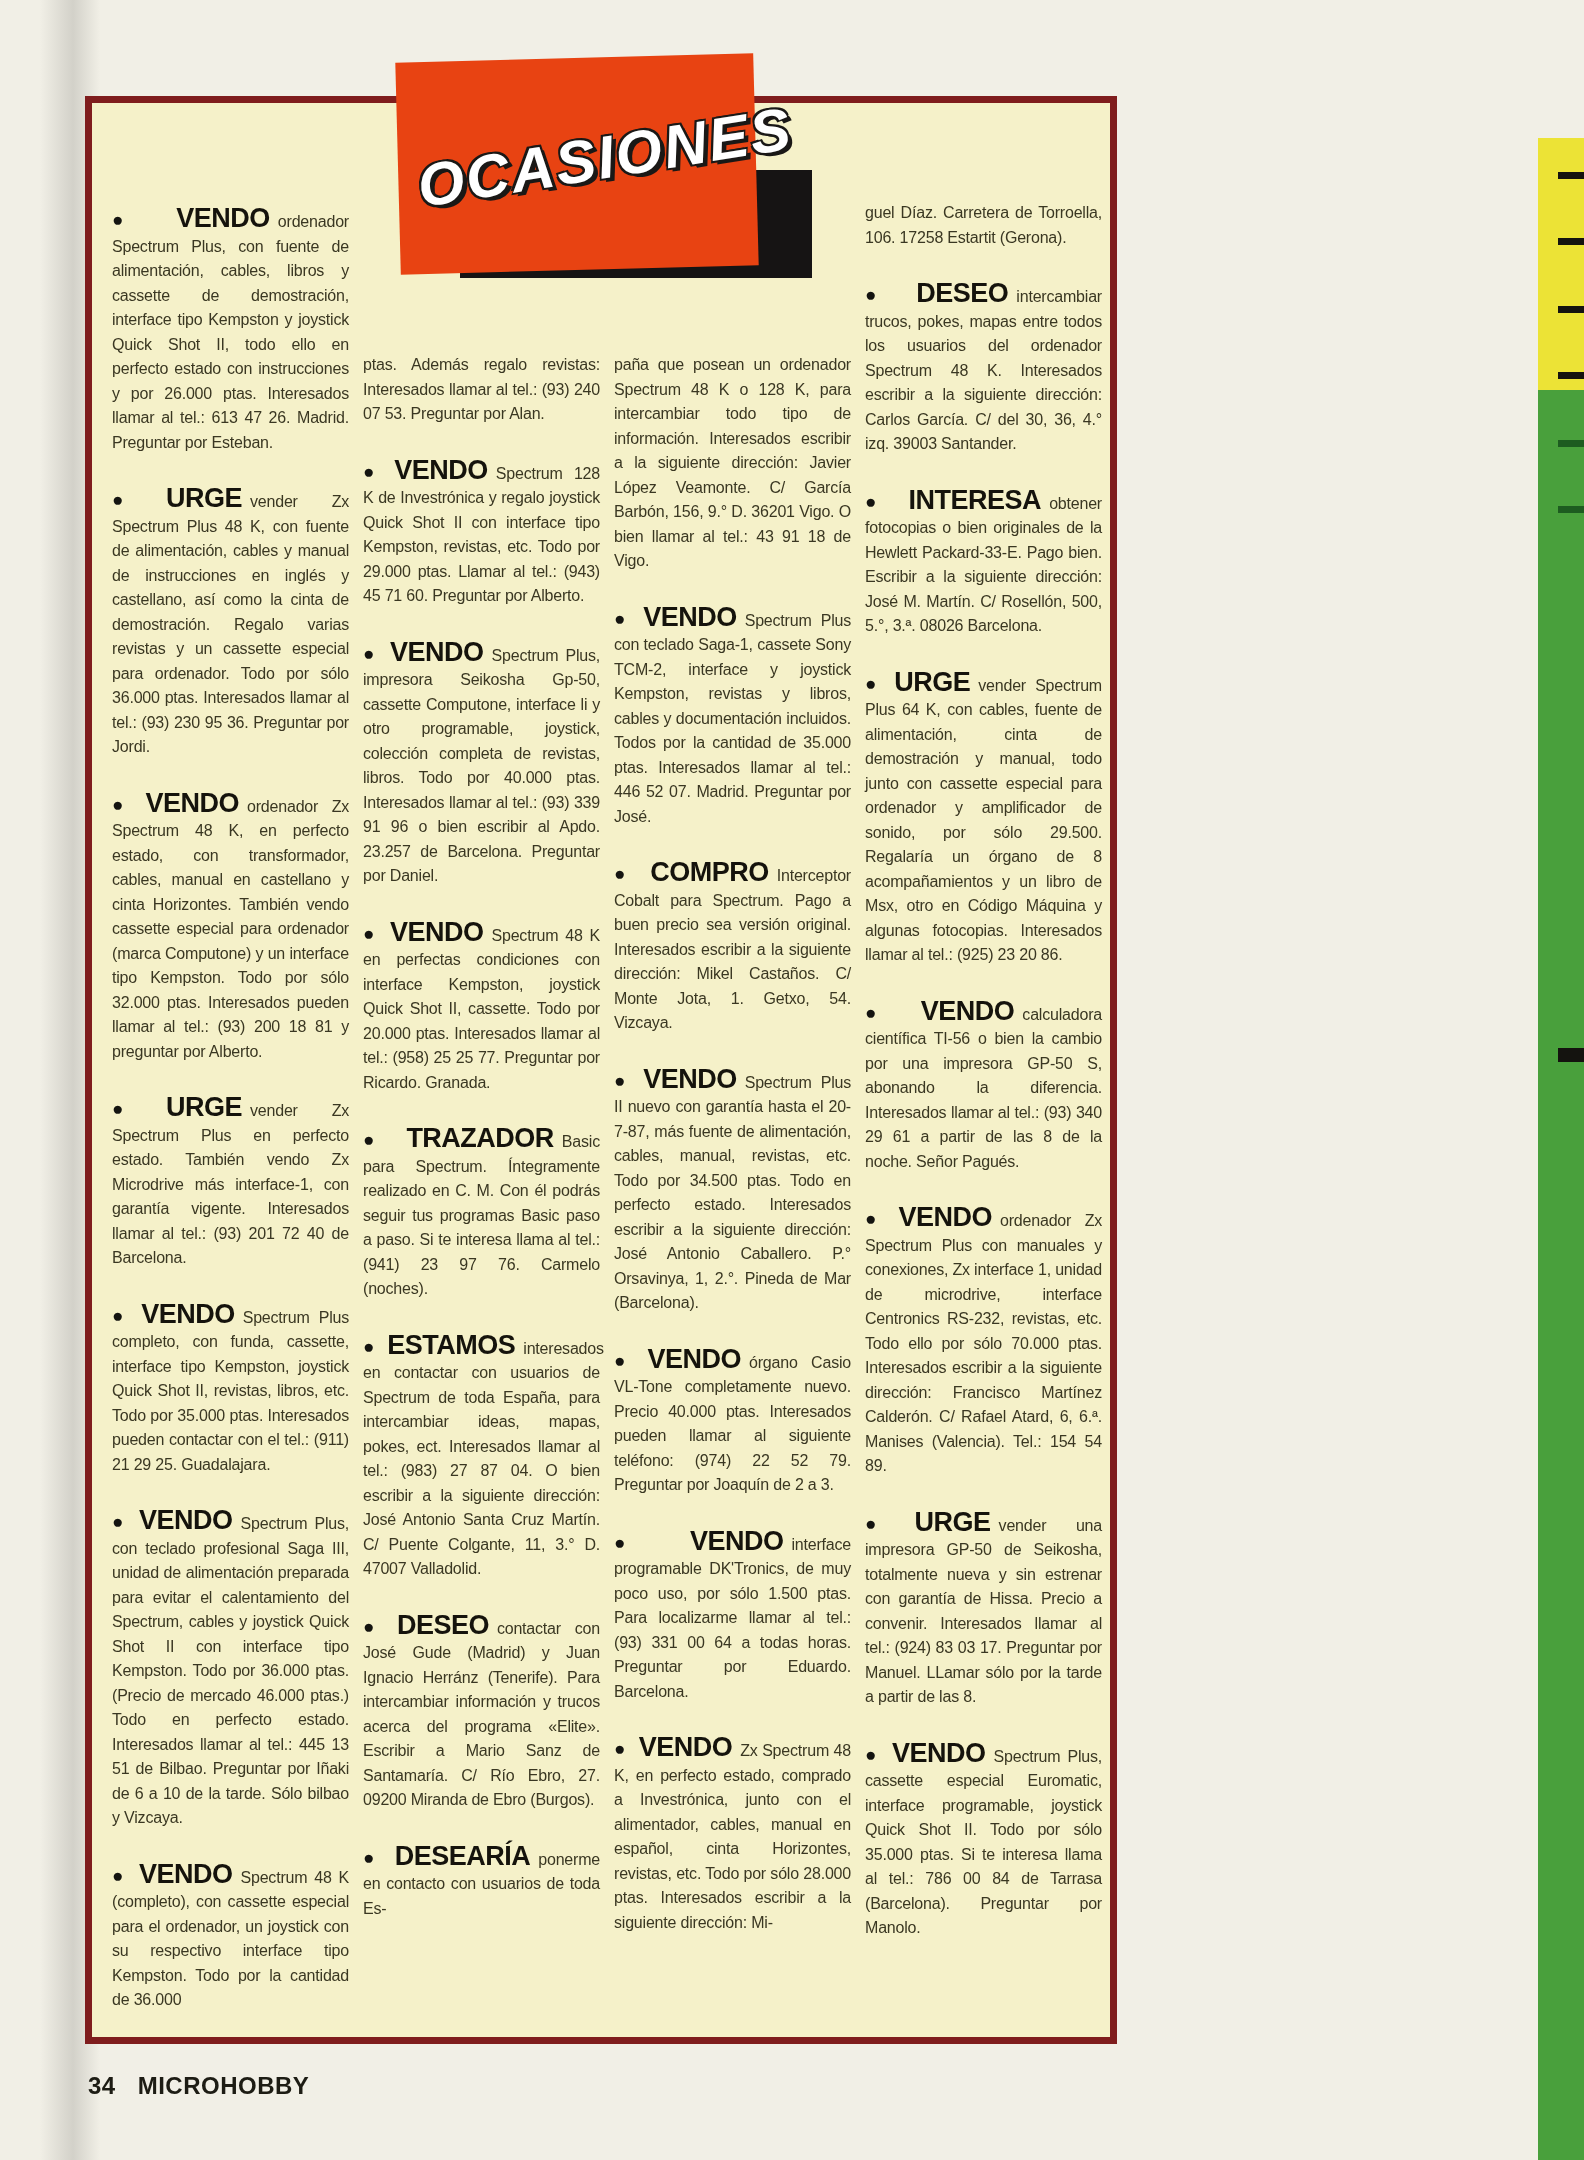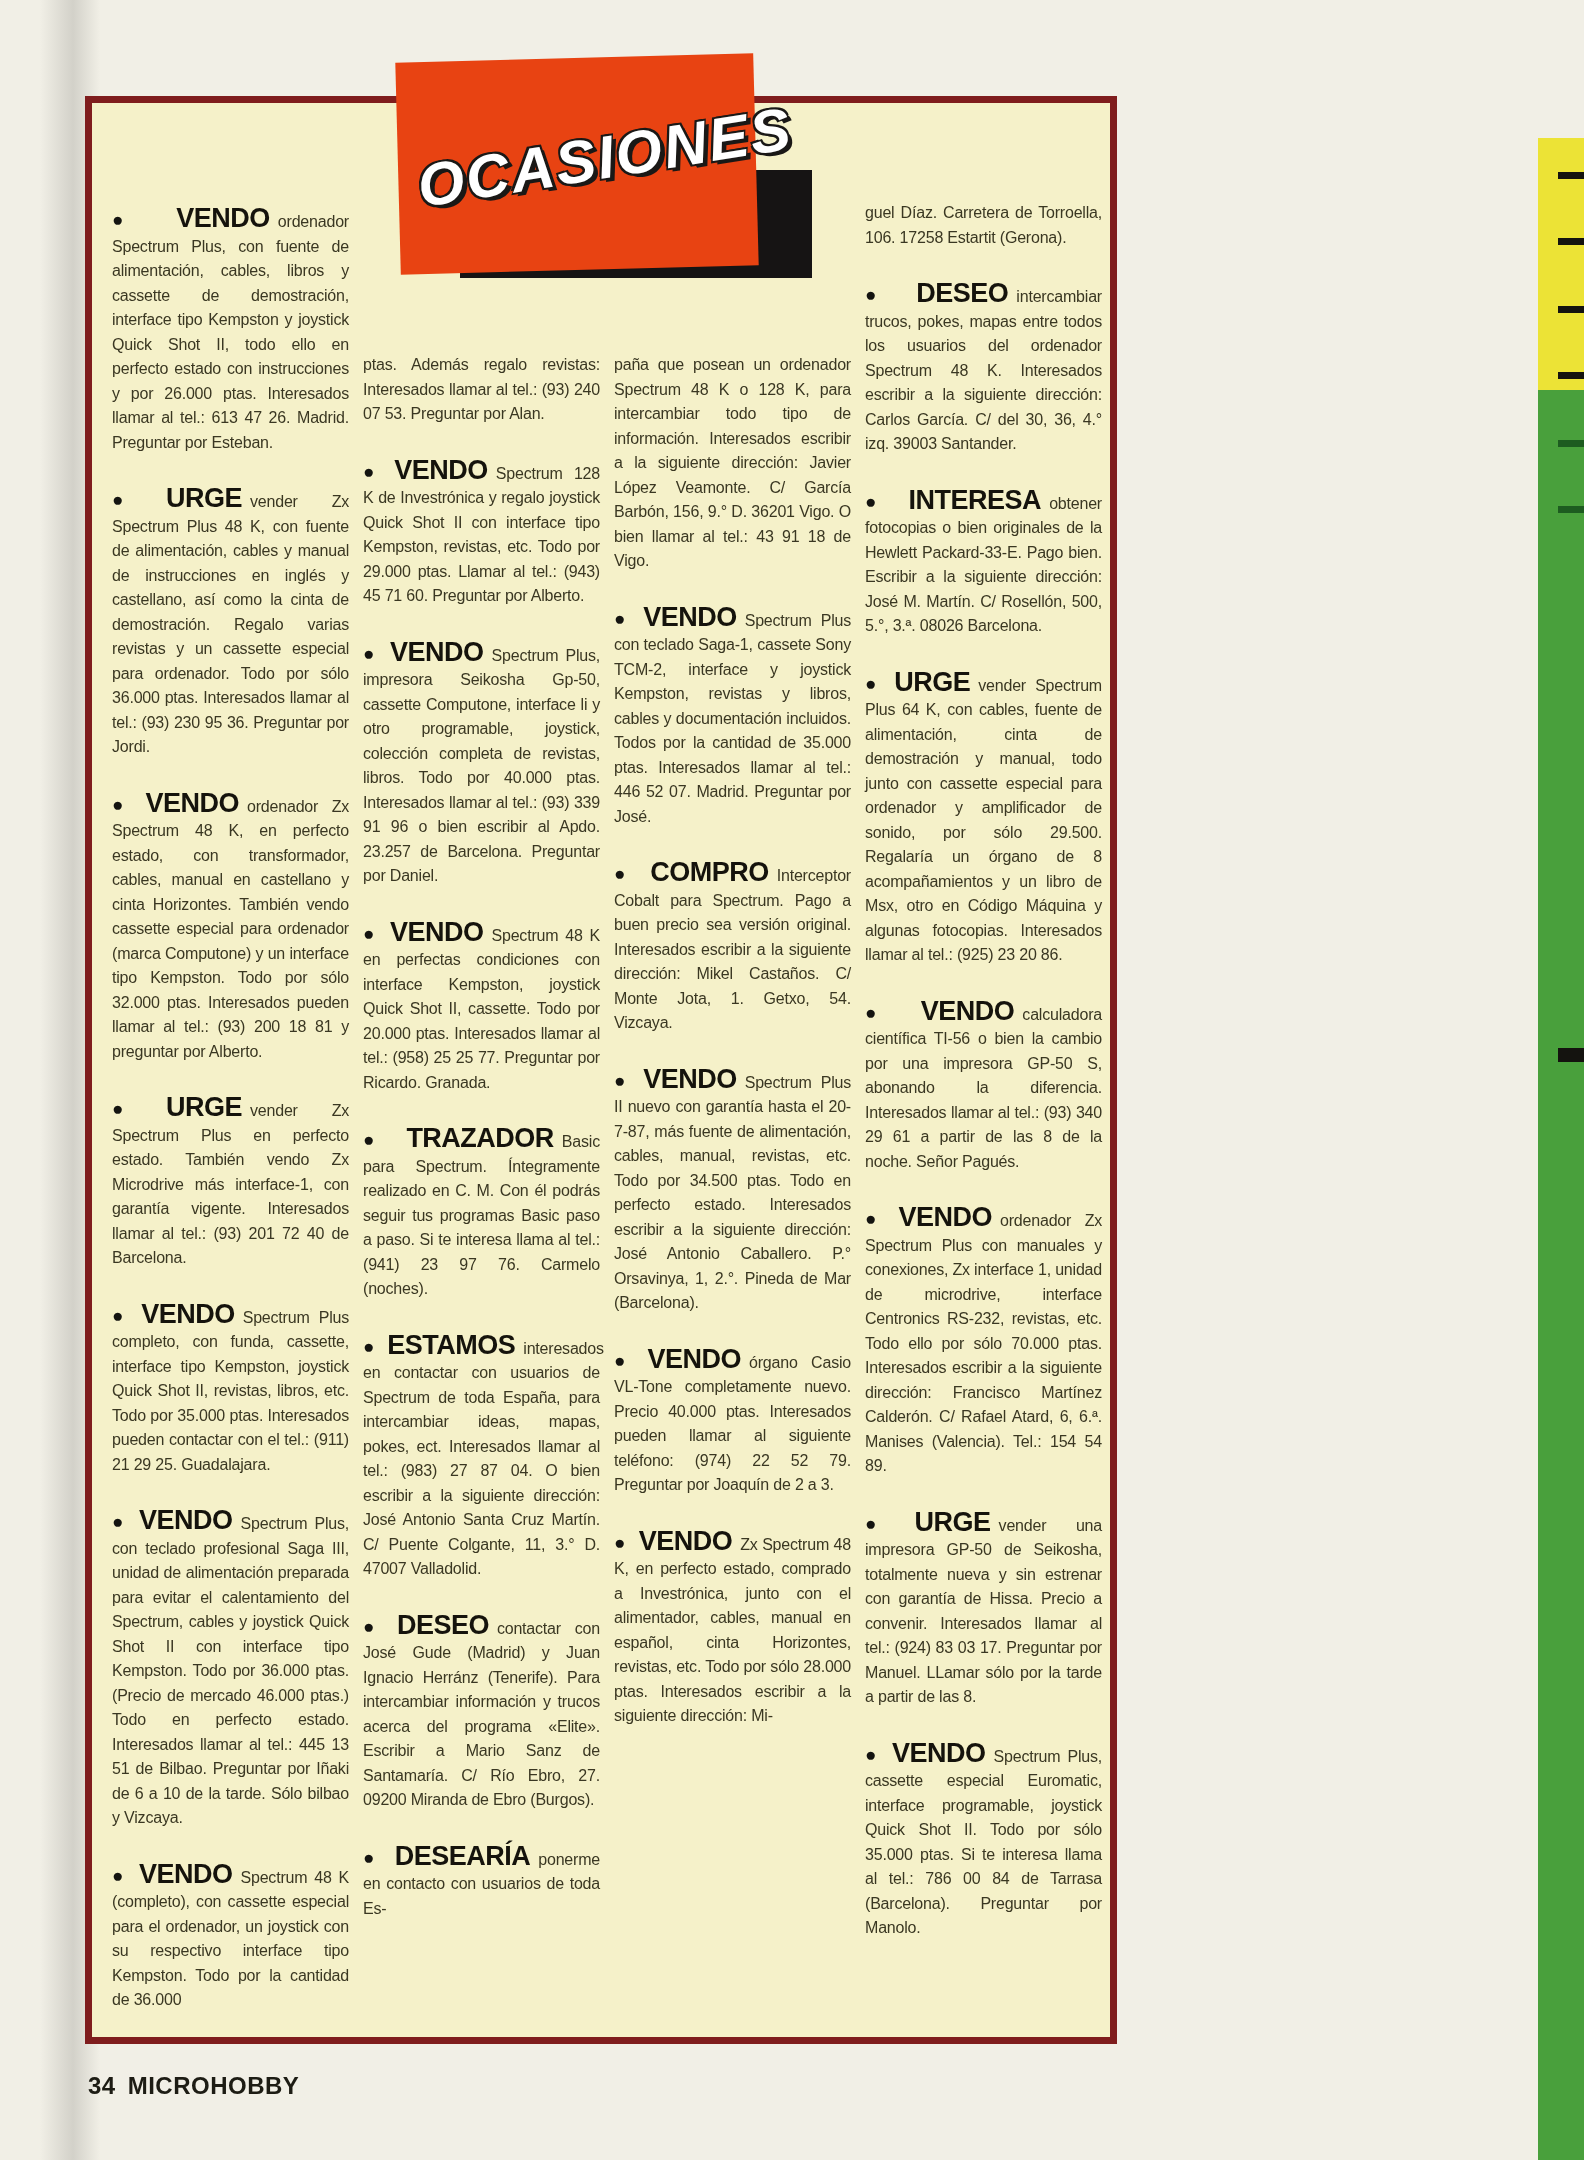--- a/index.html
+++ b/index.html
@@ -36,21 +36,21 @@
   .banner-title{
     position:absolute;left:18px;top:78px;width:340px;text-align:center;
     transform:rotate(-9deg);
     font-size:60px;font-weight:bold;font-style:italic;color:#ffffff;
     letter-spacing:2px;
     text-shadow:4px 4px 0 #1a1816, -2px -2px 0 #1a1816, 2px -2px 0 #1a1816, -2px 2px 0 #1a1816;
   }
   
   .footer{position:absolute;left:88px;top:2072px;font-size:24px;font-weight:bold;
     color:#1d1c14;letter-spacing:.5px;}
-  .footer .num{margin-right:12px;}
+  .footer .num{margin-right:22px;}
   
   .edge-stripe{position:absolute;right:0;top:0;width:46px;height:2160px;background:#f1efe6;}
   .edge-yellow{position:absolute;right:0;top:138px;width:46px;height:252px;background:#ece336;}
   .edge-green{position:absolute;right:0;top:390px;width:46px;height:1770px;background:#49a03c;}
   .edge-mark{position:absolute;right:0;width:26px;height:7px;background:#14130f;}
   .edge-mark.g{background:#1d5c20;}
 </style>
 </head>
 <body>
 
@@ -99,20 +99,21 @@
 
         <p class="ad"><span class="lead-wrap"><span class="bullet">●</span><span class="lead">VENDO</span></span><span>Spectrum Plus con teclado Saga-1, cassete Sony TCM-2, interface y joystick Kempston, revistas y libros, cables y documentación incluidos. Todos por la cantidad de 35.000 ptas. Interesados llamar al tel.: 446 52 07. Madrid. Preguntar por José.</span></p>
 
         <p class="ad"><span class="lead-wrap"><span class="bullet">●</span><span class="lead">COMPRO</span></span><span>Interceptor Cobalt para Spectrum. Pago a buen precio sea versión original. Interesados escribir a la siguiente dirección: Mikel Castaños. C/ Monte Jota, 1. Getxo, 54. Vizcaya.</span></p>
 
         <p class="ad"><span class="lead-wrap"><span class="bullet">●</span><span class="lead">VENDO</span></span><span>Spectrum Plus II nuevo con garantía hasta el 20-7-87, más fuente de alimentación, cables, manual, revistas, etc. Todo por 34.500 ptas. Todo en perfecto estado. Interesados escribir a la siguiente dirección: José Antonio Caballero. P.° Orsavinya, 1, 2.°. Pineda de Mar (Barcelona).</span></p>
 
 
         <p class="ad"><span class="lead-wrap"><span class="bullet">●</span><span class="lead">VENDO</span></span><span>órgano Casio VL-Tone completamente nuevo. Precio 40.000 ptas. Interesados pueden llamar al siguiente teléfono: (974) 22 52 79. Preguntar por Joaquín de 2 a 3.</span></p>
 
+        <p class="ad"><span class="lead-wrap"><span class="bullet">●</span><span class="lead">VENDO</span></span><span>interface programable DK'Tronics, de muy poco uso, por sólo 1.500 ptas. Para localizarme llamar al tel.: (93) 331 00 64 a todas horas. Preguntar por Eduardo. Barcelona.</span></p>
 
         <p class="ad"><span class="lead-wrap"><span class="bullet">●</span><span class="lead">VENDO</span></span><span>Zx Spectrum 48 K, en perfecto estado, comprado a Investrónica, junto con el alimentador, cables, manual en español, cinta Horizontes, revistas, etc. Todo por sólo 28.000 ptas. Interesados escribir a la siguiente dirección: Mi-</span></p>
       </div>
     <div class="col col-4">
 
         <p class="ad"><span>guel Díaz. Carretera de Torroella, 106. 17258 Estartit (Gerona).</span></p>
 
         <p class="ad"><span class="lead-wrap"><span class="bullet">●</span><span class="lead">DESEO</span></span><span>intercambiar trucos, pokes, mapas entre todos los usuarios del ordenador Spectrum 48 K. Interesados escribir a la siguiente dirección: Carlos García. C/ del 30, 36, 4.° izq. 39003 Santander.</span></p>
 
         <p class="ad"><span class="lead-wrap"><span class="bullet">●</span><span class="lead">INTERESA</span></span><span>obtener fotocopias o bien originales de la Hewlett Packard-33-E. Pago bien. Escribir a la siguiente dirección: José M. Martín. C/ Rosellón, 500, 5.°, 3.ª. 08026 Barcelona.</span></p>

